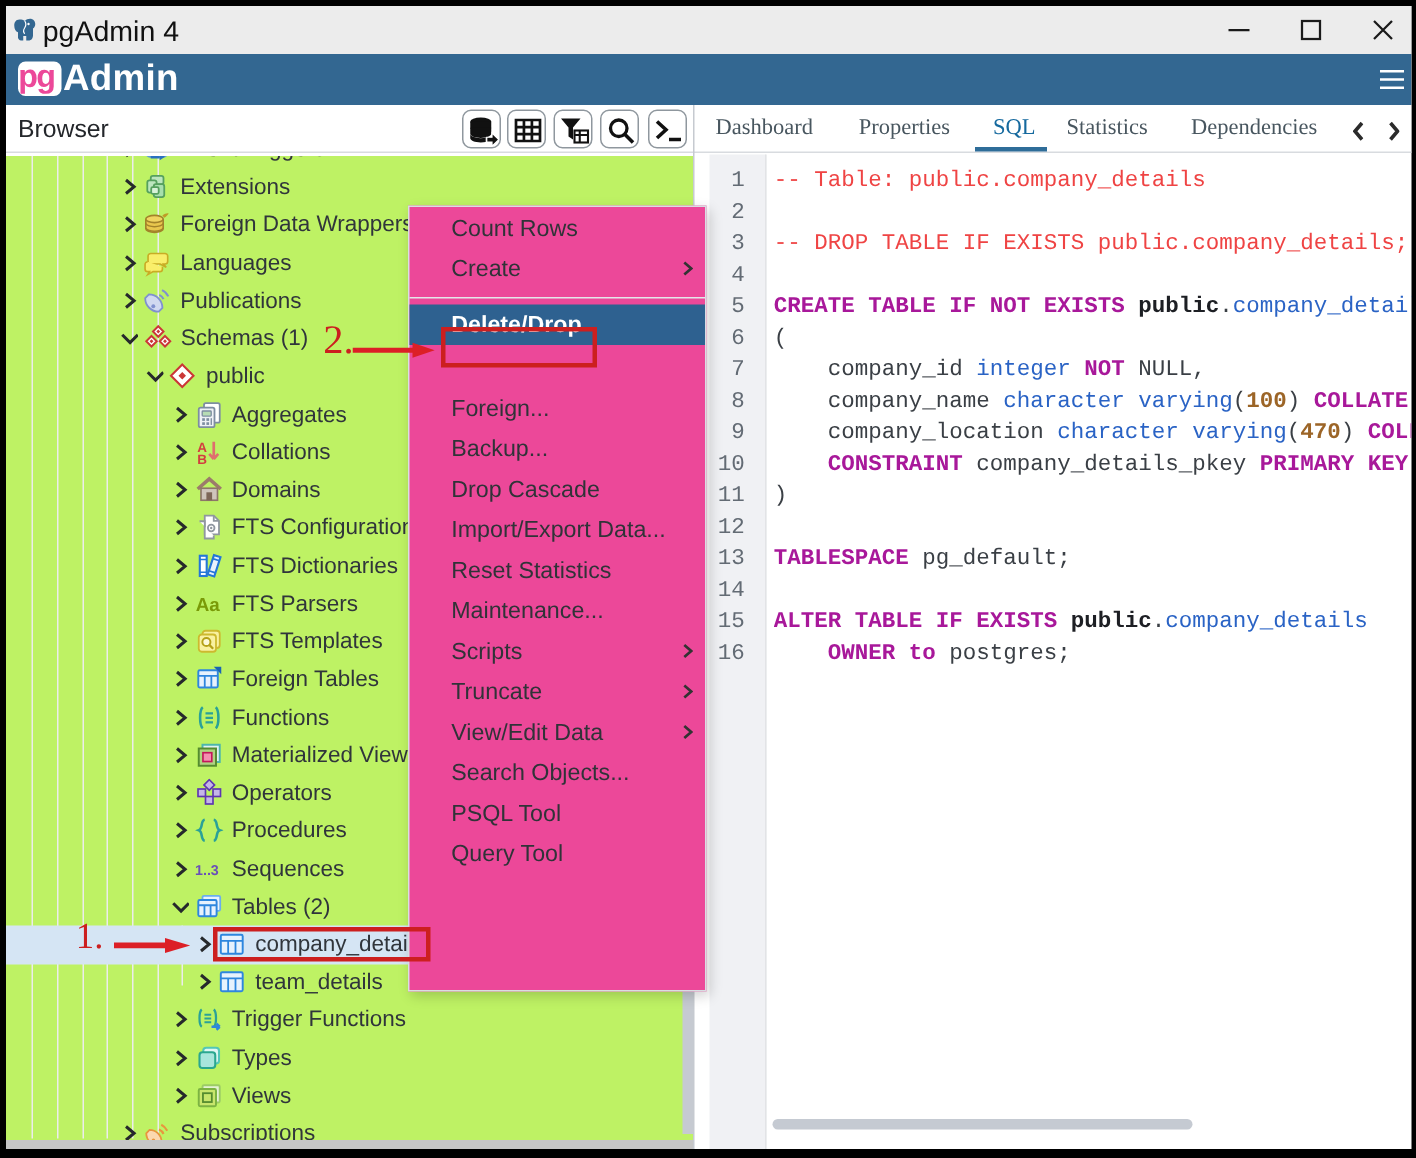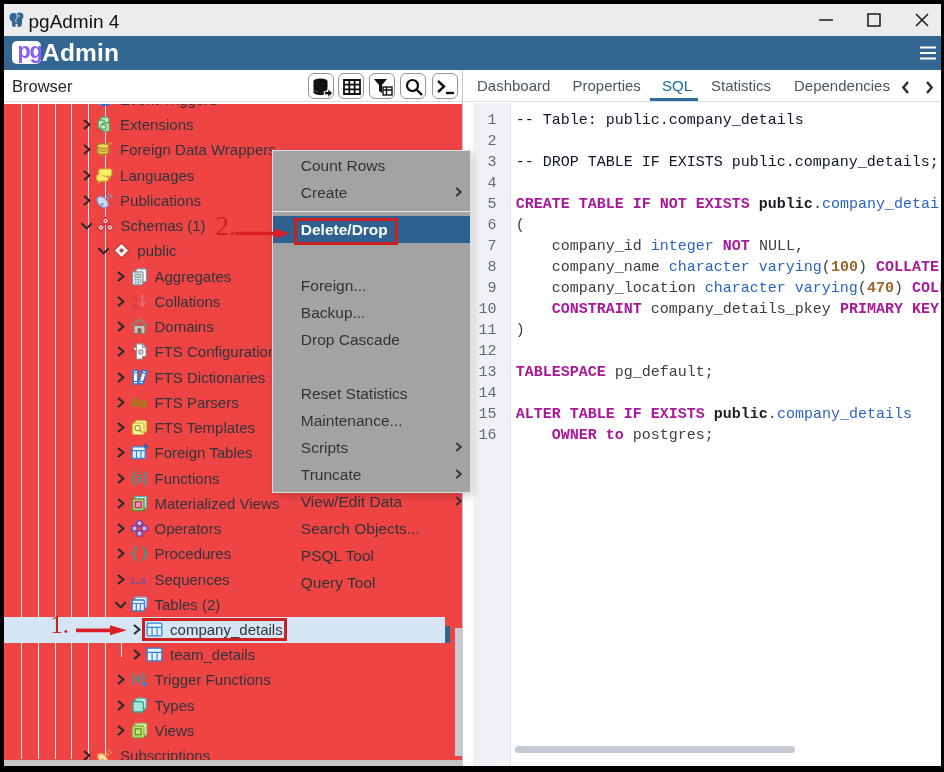--- a/index.html
+++ b/index.html
@@ -6,62 +6,62 @@
 html,body { width:944px; height:772px; overflow:hidden; background:#000; }
 body { font-family:"Liberation Sans", sans-serif; }
 #win { position:absolute; left:0; top:0; width:944px; height:772px; background:#000; }
 #inner { position:absolute; left:4px; top:4px; width:937px; height:761.5px; background:#fff; overflow:hidden; }
 
 #titlebar { position:absolute; left:0; top:0; width:937px; height:32px; background:#ececec; }
 #titletext { position:absolute; left:24.5px; top:6.5px; font-size:19px; color:#111; }
 .wbtn { position:absolute; top:0; width:30px; height:30px; }
 
 #header { position:absolute; left:0; top:32px; width:937px; height:34px; background:#336791; }
-#logobox { position:absolute; left:8.2px; top:4.5px; width:29.2px; height:23.8px; background:#fff; border-radius:5px; color:#8b5cf6; font-weight:bold; font-size:21.5px; text-align:right; line-height:20.5px; letter-spacing:-1.2px;}
+#logobox { position:absolute; left:8.2px; top:4.5px; width:29.2px; height:23.8px; background:#fff; border-radius:5px; color:#ec4899; font-weight:bold; font-size:21.5px; text-align:left; line-height:20.5px; letter-spacing:-1.2px;}
 #logotext { position:absolute; left:38px; top:2.5px; color:#fff; font-weight:bold; font-size:24.5px; letter-spacing:0.2px;}
 #burger { position:absolute; right:4px; top:9px; }
 
 #toolbar { position:absolute; left:0; top:66px; width:937px; height:32px; background:#fff; border-bottom:1px solid #d8dbdf; }
 #browserlabel { position:absolute; left:8px; top:6.5px; font-size:16.5px; color:#24272b; }
 .tbtn { position:absolute; top:3px; width:26px; height:26px; border:1.5px solid #8f979e; border-radius:6px; background:#fff; }
 .tbtn svg { position:absolute; left:2px; top:2px; }
 
 #vdivider { position:absolute; left:458px; top:66px; width:1.2px; height:695.5px; background:#c6cad0; }
 
-.tab { position:absolute; top:73px; font-size:15px; color:#48565f; }
+.tab { position:absolute; top:73px; font-size:15px; color:#48565f;font-family:Liberation Serif, serif; }
 #sqltab { color:#15699e; }
 #sqlunderline { position:absolute; left:646px; top:93.5px; width:48px; height:3px; background:#2f6d99; }
 .tabchev { position:absolute; }
 
-#tree { position:absolute; left:0; top:100px; width:458px; height:661.5px; background:#ef4444; overflow:hidden; }
+#tree { position:absolute; left:0; top:100px; width:458px; height:661.5px; background:#bef264; overflow:hidden; }
 .guide { position:absolute; width:1px; background:#ececec; top:0; height:654.5px; }
 #selrow { position:absolute; left:0; top:512.6px; width:440.5px; height:26.8px; background:#d5e5f4; }
 .tr { position:absolute; height:25px; display:flex; align-items:center; white-space:nowrap; }
 .tr .ch { width:12px; height:17px; flex:0 0 12px; position:relative; }
 .tr .ch svg { position:absolute; left:0; top:2px; }
 .tr .icon { width:19px; height:19px; flex:0 0 19px; margin-left:3.5px; position:relative; }
 .tr .icon svg { position:absolute; left:0; top:0; }
 .tr .tx { margin-left:6px; font-size:15px; color:#30353b; }
 
 #treevthumb { position:absolute; left:440.5px; top:522px; width:5px; height:17px; background:#31648f; }
 #treegraybar { position:absolute; left:450.5px; top:524px; width:10px; height:128px; background:#c6cad1; }
 #treehscroll { position:absolute; left:0px; top:655.6px; width:458px; height:6.4px; background:#c6c6c6; }
 
 #gutter { position:absolute; left:468.6px; top:99px; width:38.2px; height:662.5px; background:#f0f1f4; border-right:1px solid #e2e3e6; }
 #gutternums { position:absolute; right:13.3px; top:7px; text-align:right; font-family:"Liberation Mono", monospace; font-size:15px; line-height:21px; color:#636b74; }
 #code { position:absolute; left:511.8px; top:106.2px; width:425px; height:560px; overflow:hidden; }
 #code pre { font-family:"Liberation Mono", monospace; font-size:15px; line-height:21px; color:#3a3f45; }
 .kw { color:#a8189a; font-weight:bold; }
-.cm { color:#0f172a; }
+.cm { color:#ef4444; }
 .ty { color:#2a63c5; }
 .nm { color:#9c6527; font-weight:bold; }
 .pb { color:#1d1f24; font-weight:bold; }
 #codehscroll { position:absolute; left:511px; top:741.8px; width:280px; height:7px; border-radius:3.5px; background:#c5cad2; }
 
-#menu { position:absolute; left:267.8px; top:146px; width:199.6px; height:343px; background:#a3a3a3; border:1px solid #d9dde2; box-shadow:2px 3px 8px rgba(0,0,0,0.18); }
+#menu { position:absolute; left:267.8px; top:133px; width:199.6px; height:524px; background:#ec4899; border:1px solid #d9dde2; box-shadow:2px 3px 8px rgba(0,0,0,0.18); }
 .mi { position:absolute; left:0; width:100%; height:27px; line-height:27px; padding-left:28px; font-size:15.5px; color:#303338; }
 .mi .sub { position:absolute; right:8.6px; top:8.5px; line-height:0; }
 .mi .sub svg { display:block; }
 #menusep { position:absolute; left:0; top:59.6px; width:100%; height:1px; background:#e4e6ea; }
 #deleterow { position:absolute; left:0; top:65.3px; width:100%; height:27px; background:#2e6190; color:#fff; font-weight:bold; line-height:27px; padding-left:28px; font-size:15.5px; }
 
 .redbox { position:absolute; border:3px solid #cc1f1f; }
 .rednum { position:absolute; font-family:"Liberation Serif", serif; color:#cc1f1f; }
 </style>
 </head>
@@ -611,20 +611,21 @@
     <div class="mi" style="top:27.5px">Create<span class="sub">
             <svg width="7" height="10" viewBox="0 0 7 10">
               <path d="M1.2 1 L5.8 5 L1.2 9" stroke="#333" stroke-width="1.8" fill="none"></path>
             </svg>
           </span></div>
     <div id="menusep"></div>
     <div id="deleterow">Delete/Drop</div>
     <div class="mi" style="top:120.7px">Foreign...</div>
     <div class="mi" style="top:147.7px">Backup...</div>
     <div class="mi" style="top:174.7px">Drop Cascade</div>
+    <div class="mi" style="top:201.7px">Import/Export Data...</div>
     <div class="mi" style="top:255.7px">Maintenance...</div>
     <div class="mi" style="top:228.7px">Reset Statistics</div>
     <div class="mi" style="top:282.7px">Scripts<span class="sub">
             <svg width="7" height="10" viewBox="0 0 7 10">
               <path d="M1.2 1 L5.8 5 L1.2 9" stroke="#333" stroke-width="1.8" fill="none"></path>
             </svg>
           </span></div>
     <div class="mi" style="top:309.7px">Truncate<span class="sub">
             <svg width="7" height="10" viewBox="0 0 7 10">
               <path d="M1.2 1 L5.8 5 L1.2 9" stroke="#333" stroke-width="1.8" fill="none"></path>

